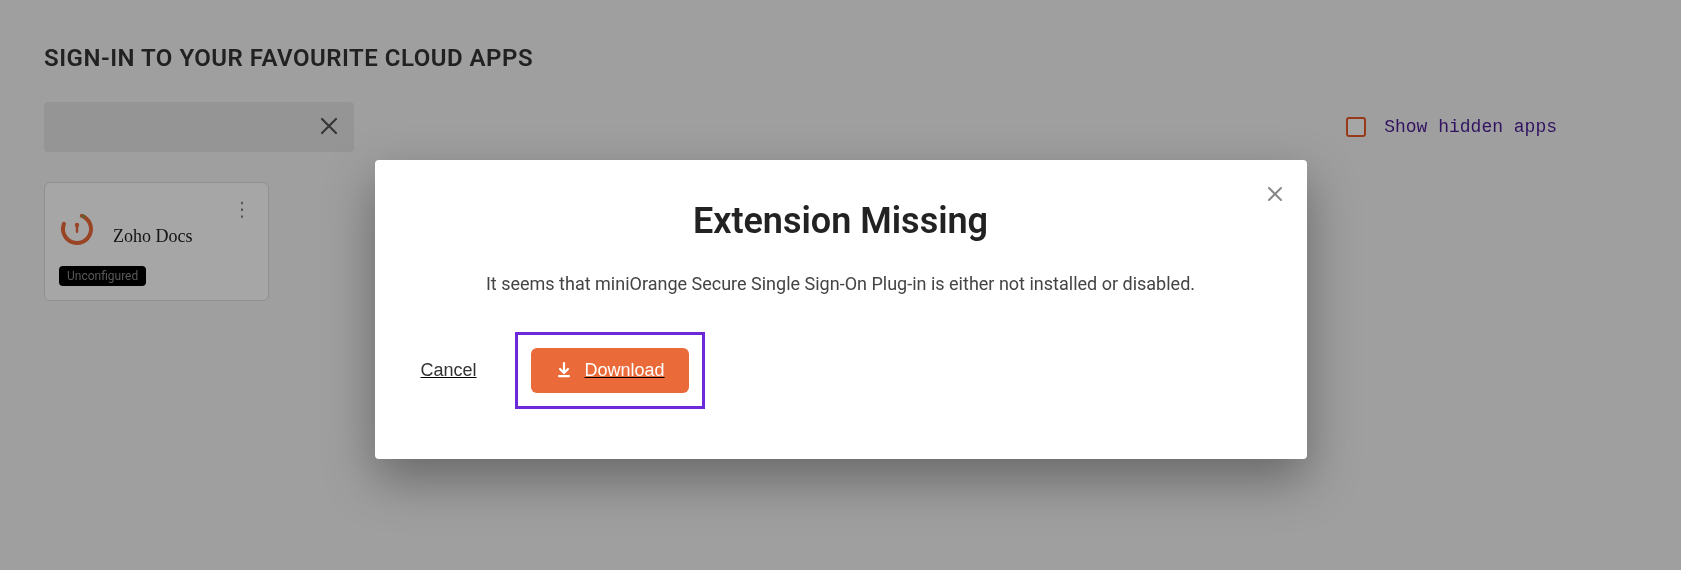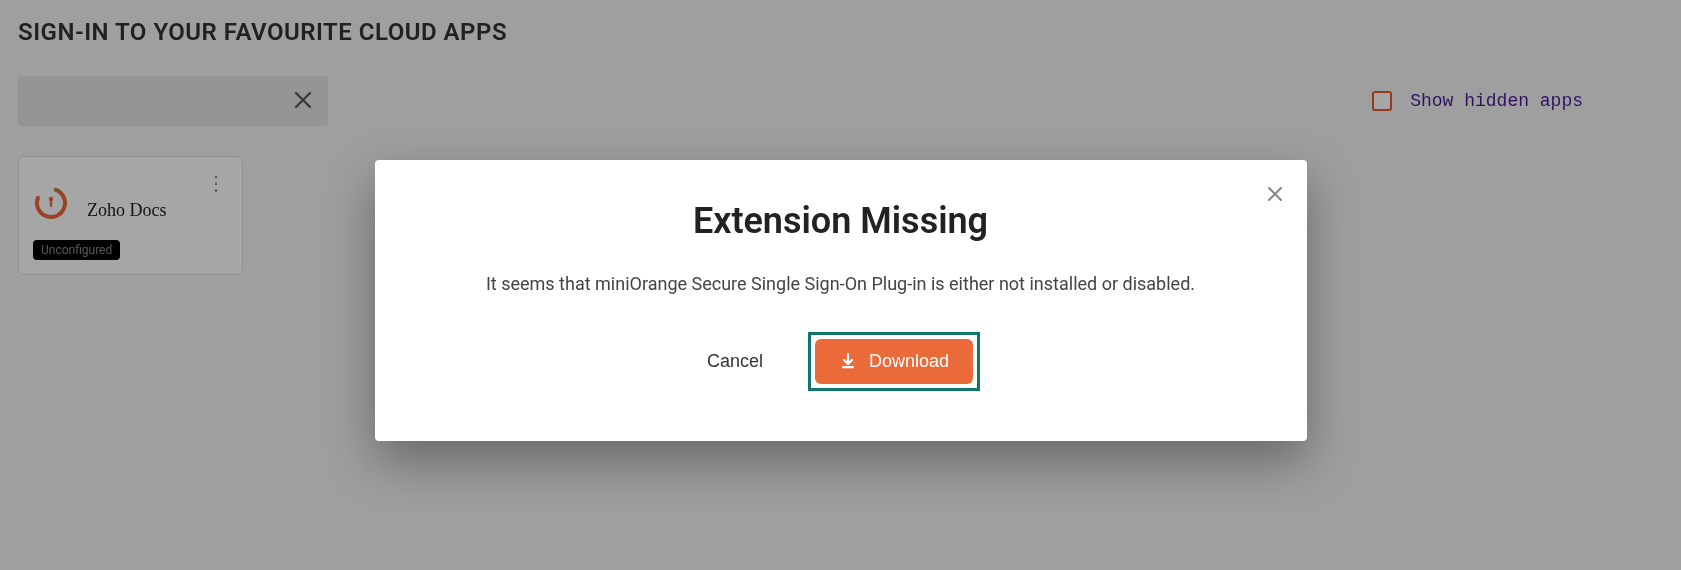--- a/index.html
+++ b/index.html
@@ -5,21 +5,21 @@
     * { box-sizing: border-box; margin: 0; padding: 0; }
     body {
       font-family: -apple-system, BlinkMacSystemFont, "Segoe UI", Roboto, Helvetica, Arial, sans-serif;
       background: #f5f5f5;
       width: 1681px;
       height: 570px;
       overflow: hidden;
       position: relative;
     }
     .page {
-      padding: 18px;
+      padding: 44px;
     }
     .page-title {
       font-size: 24px;
       font-weight: 600;
       color: #333;
       letter-spacing: 0.5px;
       margin-bottom: 30px;
     }
     .toolbar {
       display: flex;
@@ -158,35 +158,34 @@
     }
     .modal-text {
       font-size: 18px;
       color: #444;
       line-height: 1.55;
       margin-bottom: 34px;
     }
     .modal-actions {
       display: flex;
       align-items: center;
-      justify-content: center;
       gap: 32px;
+      text-decoration: underline;
     }
     .btn-cancel {
       background: none;
       border: none;
       font-size: 18px;
       color: #333;
       cursor: pointer;
       padding: 10px 6px;
     }
     .btn-download-wrap {
-      border: 3px solid #0f766e;
-      padding: 4px;
-      margin-left: 7px;
+      border: 3px solid #6d28d9;
+      padding: 13px;
     }
     .btn-download {
       background: #eb6a3a;
       border: none;
       color: #fff;
       font-size: 18px;
       padding: 12px 24px;
       border-radius: 6px;
       cursor: pointer;
       display: flex;

